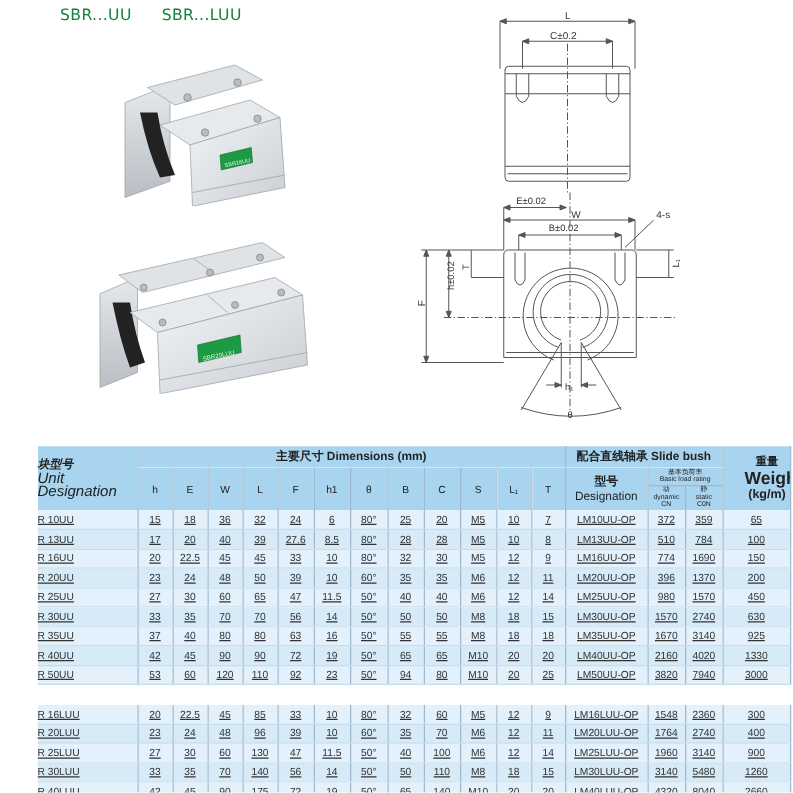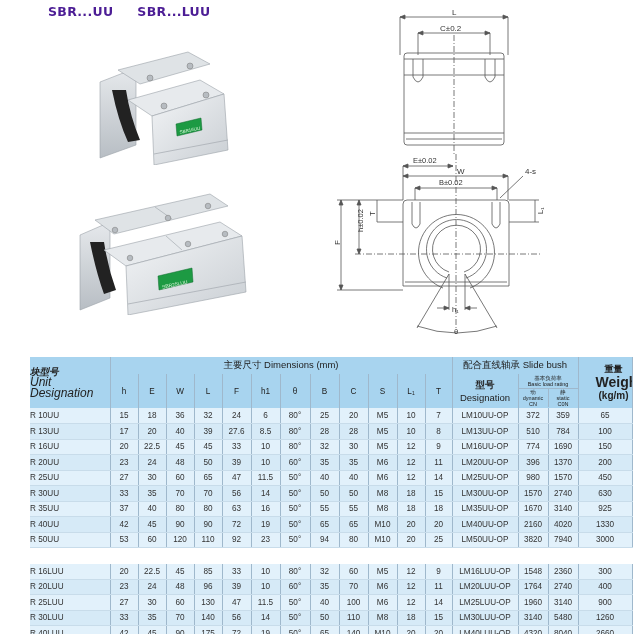--- a/index.html
+++ b/index.html
@@ -1,36 +1,36 @@
 <!DOCTYPE html>
 <html><head>
 <meta charset="utf-8">
 <style>
   * { box-sizing: border-box; margin: 0; padding: 0; }
   html, body { width: 634px; height: 634px; background: #ffffff; overflow: hidden; }
   body { position: relative; font-family: "Liberation Sans", sans-serif; color: #333; }
 
   .titles { position: absolute; top: 4px; left: 48px; display: flex; gap: 24px; }
-  .titles span { font-family: "DejaVu Sans", sans-serif; font-weight: bold; font-size: 12.5px; color: #4c1d95; letter-spacing: 0.3px; }
+  .titles span { font-family: "DejaVu Sans", sans-serif; font-weight: normal; font-size: 12.5px; color: #15803d; letter-spacing: 0.3px; }
 
   .photo { position: absolute; }
   .photo svg { display: block; }
 
   .drawing { position: absolute; }
   .drawing svg { display: block; }
   .drawing text { font-family: "Liberation Sans", sans-serif; fill: #333; }
 
   .spec-table { position: absolute; left: 30px; top: 357px; width: 602px; border-collapse: collapse; table-layout: fixed; }
   .spec-table td, .spec-table th { text-align: center; font-size: 8.2px; color: #333; border-right: 1px solid #9fb8cc; padding: 0; overflow: hidden; white-space: nowrap; }
   .spec-table th { background: #a8d4ef; font-weight: normal; color: #222; }
   .spec-table thead tr.h1 th { height: 17px; }
   .spec-table thead tr.h2 th { height: 34px; }
-  .spec-table th.zh { font-weight: normal; font-size: 9.5px; }
+  .spec-table th.zh { font-weight: bold; font-size: 9.5px; }
   .spec-table th.big { font-size: 9.5px; padding-left: 17px; }
-  .spec-table tbody tr { height: 15.5px; }
+  .spec-table tbody tr { height: 15.5px; text-decoration: underline; }
   .spec-table tbody tr td { background: #e2f1fb; border-bottom: 1px solid #c8dcea; }
   .spec-table tbody tr:nth-child(even) td { background: #d6eaf7; }
   .spec-table td.unit { text-align: left; padding-left: 0; }
   .spec-table tr.gap td { background: #ffffff !important; border: none; height: 16px; }
   .unit-head { text-align: left !important; padding-left: 0 !important; line-height: 11px; font-style: italic; }
   .unit-head b { font-size: 9.5px; display: block; }
   .unit-head span { font-size: 12px; display: block; }
   .tiny { font-size: 5.5px; line-height: 6px; display: block; }
   .small { font-size: 8px; line-height: 9px; display: block; }
 </style>

